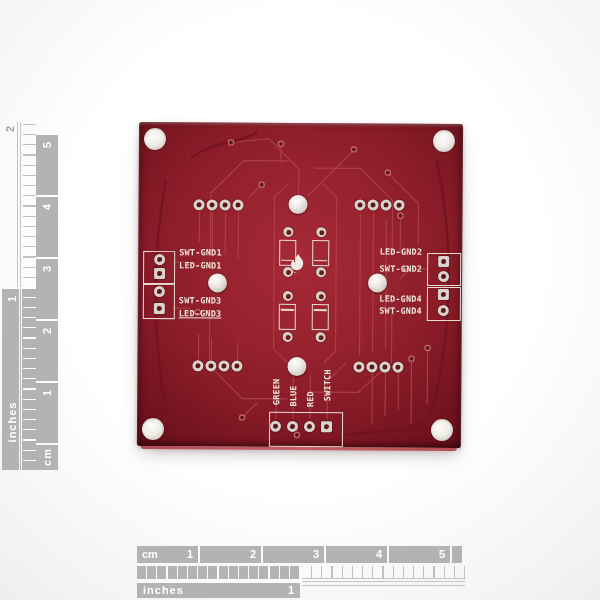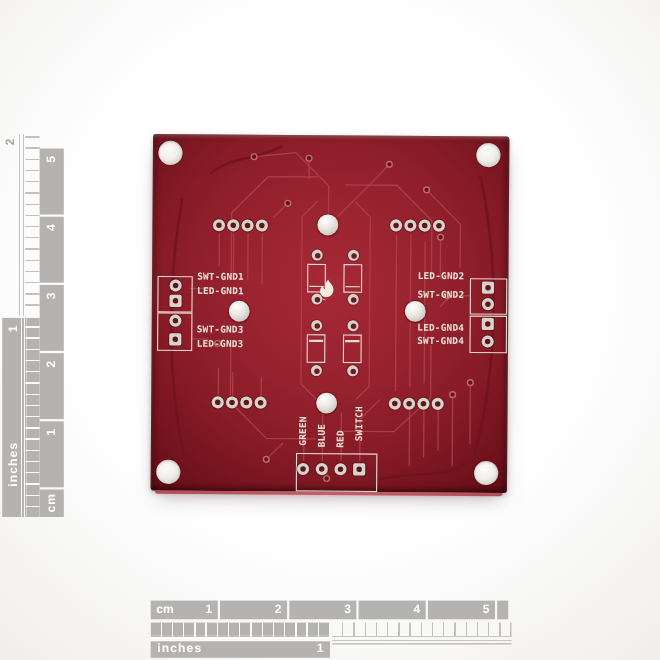--- a/index.html
+++ b/index.html
@@ -163,21 +163,21 @@
 
   <div class="sbox" style="left:5px;top:129px;width:30px;height:31px;"></div>
   <div class="sbox" style="left:5px;top:162px;width:30px;height:33px;"></div>
   <div class="rpad" style="left:16px;top:132px;"></div>
   <div class="spad" style="left:16px;top:146px;"></div>
   <div class="rpad" style="left:16px;top:164px;"></div>
   <div class="spad" style="left:16px;top:181px;"></div>
   <div class="silk" style="left:41px;top:125px;">SWT-GND1</div>
   <div class="silk" style="left:41px;top:138px;">LED-GND1</div>
   <div class="silk" style="left:41px;top:173px;">SWT-GND3</div>
-  <div class="silk" style="left:41px;top:186px;">LED-GND3</div>
+  <div class="silk" style="left:41px;top:186px;text-decoration:underline;">LED-GND3</div>
 
   <div class="sbox" style="left:289px;top:129px;width:32px;height:31px;"></div>
   <div class="sbox" style="left:289px;top:163px;width:32px;height:32px;"></div>
   <div class="spad" style="left:300px;top:132px;"></div>
   <div class="rpad" style="left:300px;top:147px;"></div>
   <div class="spad" style="left:300px;top:165px;"></div>
   <div class="rpad" style="left:300px;top:181px;"></div>
   <div class="silk right" style="right:40px;top:123px;padding-left:36px;">LED-GND2</div>
   <div class="silk right" style="right:40px;top:140px;">SWT-GND2</div>
   <div class="silk right" style="right:40px;top:170px;">LED-GND4</div>

